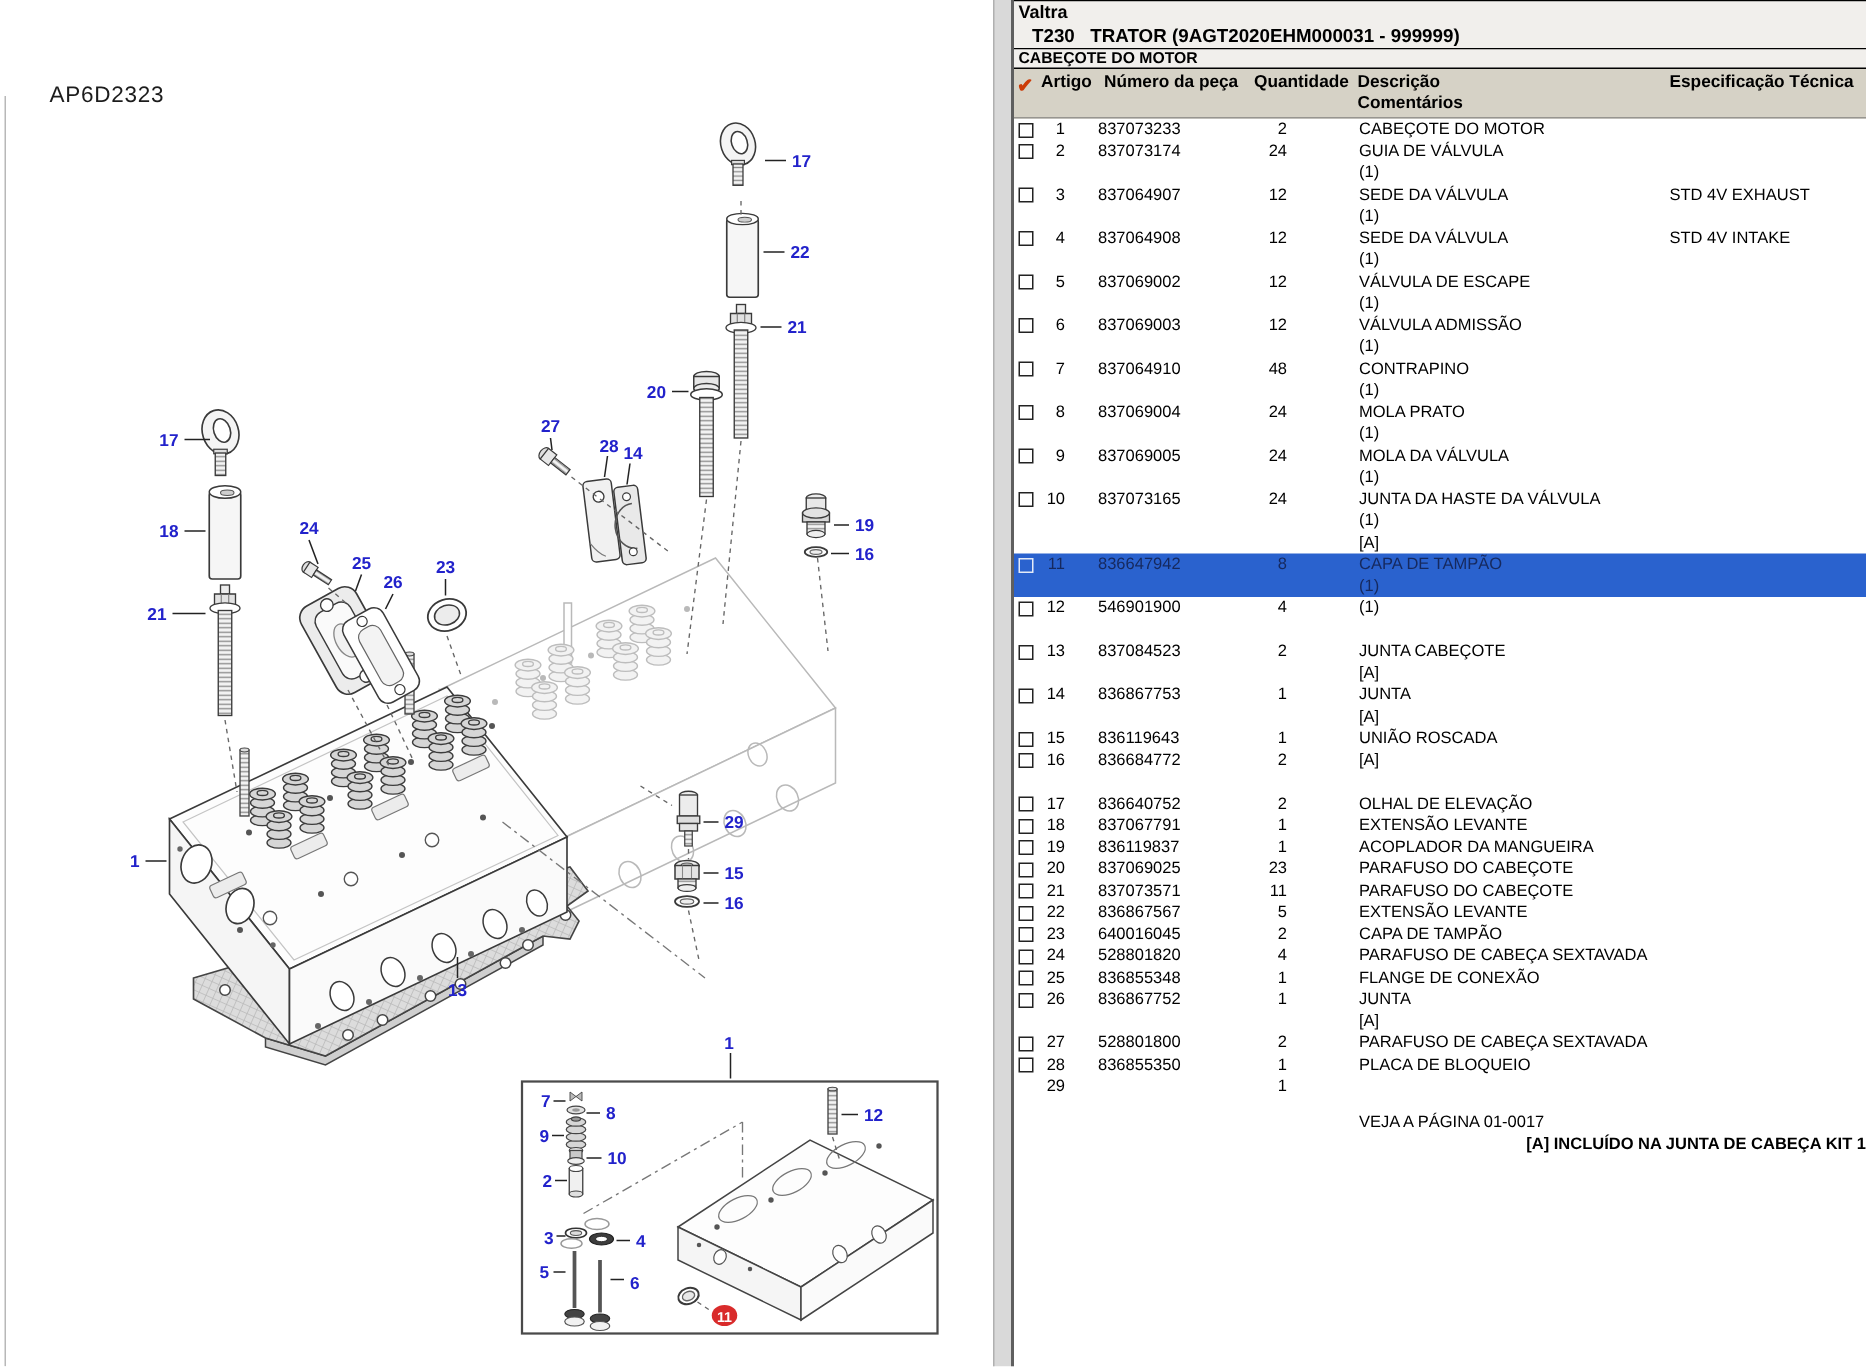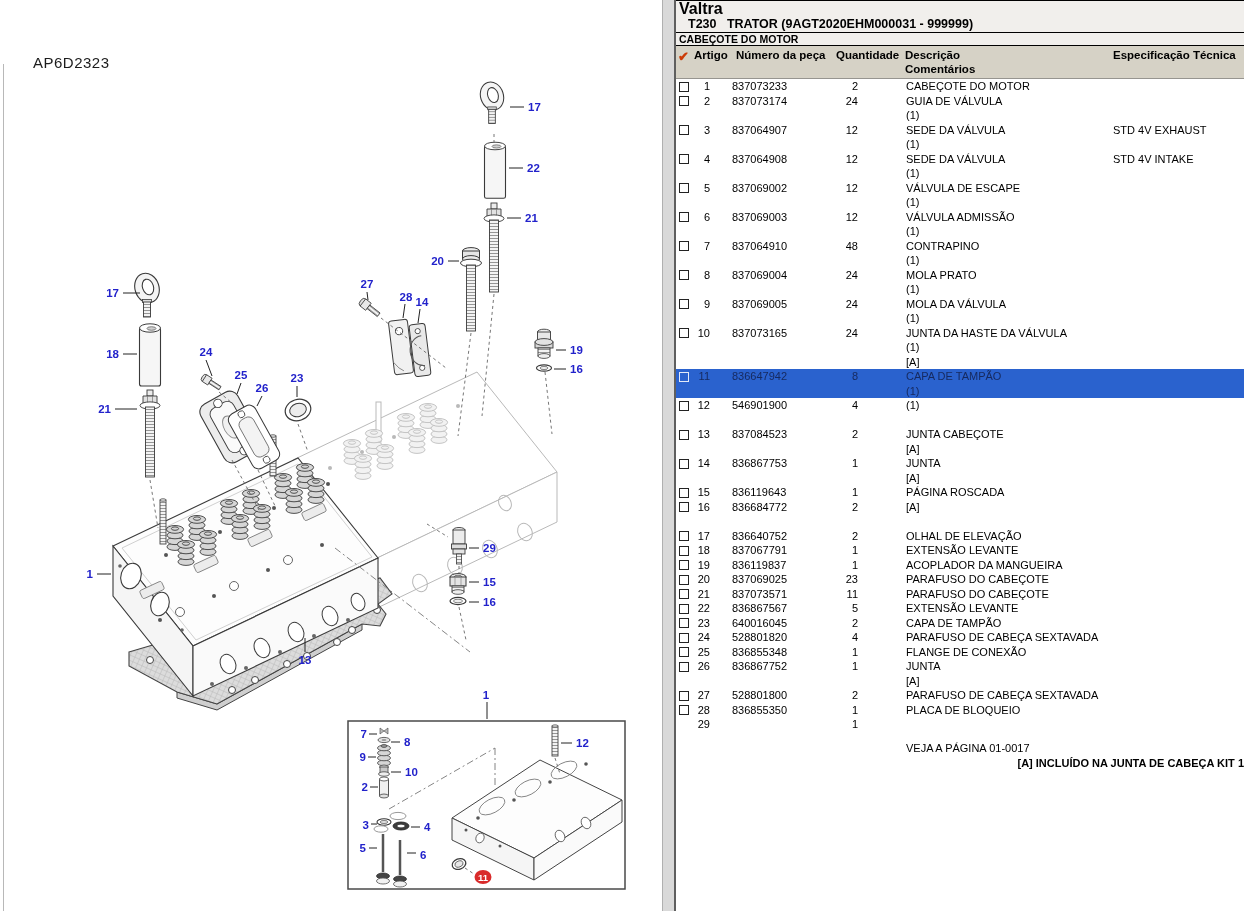--- a/index.html
+++ b/index.html
@@ -4,21 +4,21 @@
 <style>
   html,body{margin:0;padding:0;background:#fff;}
   body{width:1244px;height:911px;position:relative;overflow:hidden;
        font-family:"Liberation Sans",sans-serif;color:#000;}
   .left-panel{position:absolute;left:0;top:0;width:662px;height:900px;background:#fff;}
   .splitter{position:absolute;left:662px;top:0;width:14px;height:911px;background:#d9d9d9;
             border-left:1px solid #b0b0b0;border-right:2px solid #5f5f5f;box-sizing:border-box;}
   .table-panel{position:absolute;left:676px;top:0;width:568px;height:911px;box-sizing:border-box;
             border-top:1px solid #000;font-size:11px;background:#fff;}
   .band{background:#f1efec;padding-left:3px;font-weight:bold;box-sizing:border-box;}
-  .band.brand{height:15px;line-height:15px;font-size:16px;}
+  .band.brand{height:15px;line-height:15px;font-size:12px;}
   .band.model{height:17px;line-height:16px;font-size:12.5px;border-bottom:1px solid #000;white-space:pre;padding-left:12px;}
   .band.section{height:13px;line-height:12px;font-size:10.5px;border-bottom:1px solid #000;}
   .thead{position:relative;height:33px;background:#d6d2c6;border-bottom:1px solid #979590;
          font-weight:bold;font-size:11.5px;box-sizing:border-box;}
   .thead span{position:absolute;top:2.5px;white-space:nowrap;}
   .check-icon{left:2px;top:1px;color:#cc3b07;font-size:13px;}
   .h-artigo{left:18px}.h-num{left:60px}.h-qty{left:160px}.h-desc{left:229px}
   .h-desc2{left:229px;top:17px !important}.h-spec{left:437px}
   .tbody{position:relative;}
   .row{position:relative;line-height:14.5px;width:100%;}
@@ -639,21 +639,21 @@
           <div>JUNTA</div>
           <div>[A]</div>
         </span>
       </div>
       <div class="row" style="height: 14.5px;">
         <span class="cb"></span>
         <span class="art">15</span>
         <span class="part">836119643</span>
         <span class="qty">1</span>
         <span class="desc">
-          <div>PÁGINA ROSCADA</div>
+          <div>UNIÃO ROSCADA</div>
         </span>
       </div>
       <div class="row" style="height: 29px;">
         <span class="cb"></span>
         <span class="art">16</span>
         <span class="part">836684772</span>
         <span class="qty">2</span>
         <span class="desc">
           <div>[A]</div>
         </span>

